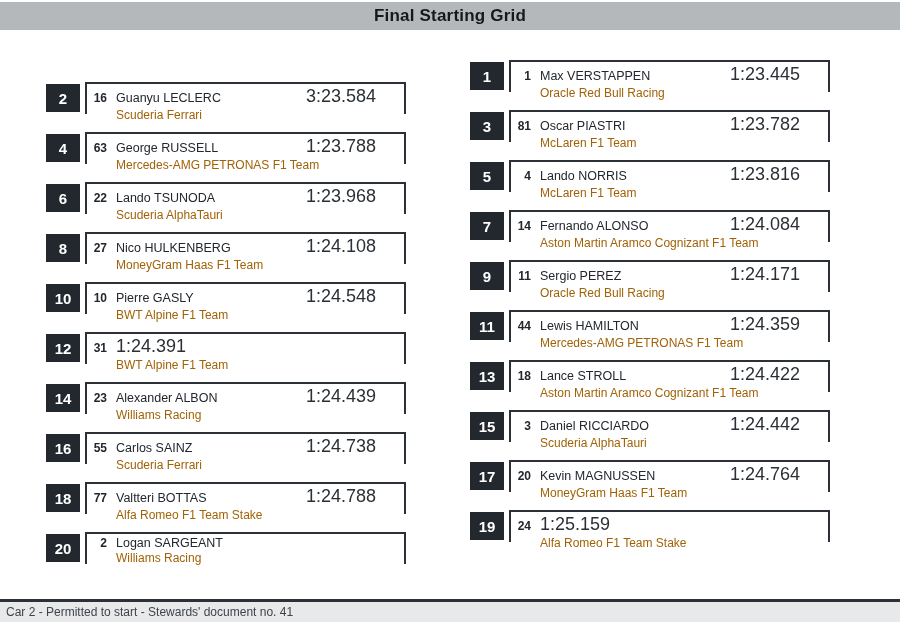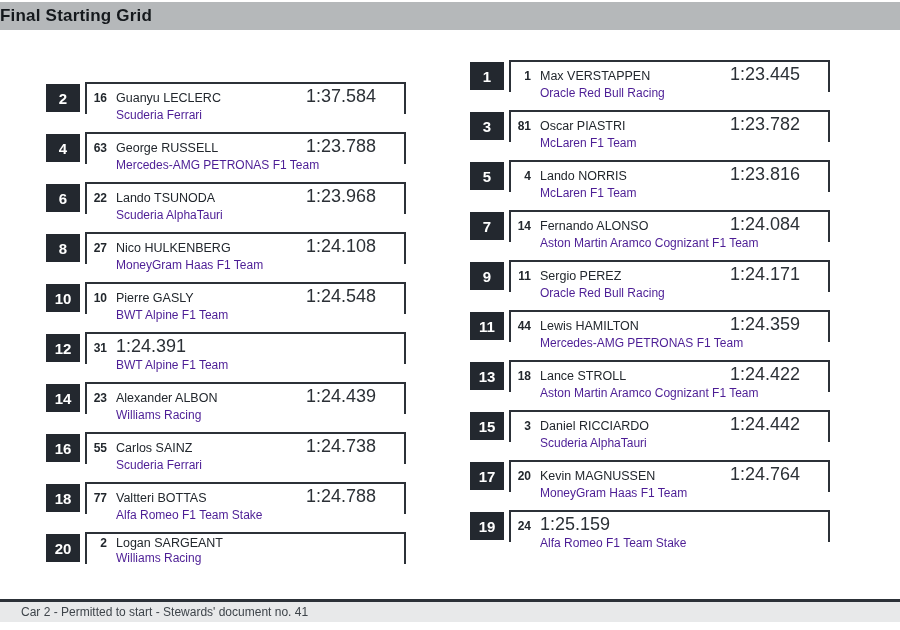--- a/index.html
+++ b/index.html
@@ -9,21 +9,21 @@
     background: #ffffff;
     font-family: "Liberation Sans", sans-serif;
     overflow: hidden;
   }
 
   
   .title-bar {
     position: absolute;
     top: 2px; left: 0; right: 0; height: 28px;
     background: #b5b8ba;
-    display: flex; align-items: center; justify-content: flex-start;
+    display: flex; align-items: center; justify-content: center;
   }
   .title-bar .title {
     font-size: 17px; font-weight: bold; color: #15191d;
     letter-spacing: 0.2px;
   }
 
   
   .col { position: absolute; width: 360px; }
   #left-column  { left: 46px;  top: 82px; }
   #right-column { left: 470px; top: 60px; }
@@ -60,57 +60,57 @@
   }
   .driver {
     flex: 1; font-weight: normal; font-size: 12.5px; color: #22272d;
     white-space: nowrap; overflow: hidden;
   }
   .time {
     font-size: 18px; color: #2b3036; margin-right: 30px; white-space: nowrap;
   }
   .team {
     margin-left: 31px; margin-top: 1px;
-    font-size: 12px; color: #4c1d95; white-space: nowrap;
+    font-size: 12px; color: #a16207; white-space: nowrap;
   }
 
   
   .notes-heading {
     position: absolute; top: 602px; left: 0; right: 0;
     text-align: center; font-weight: bold; font-size: 11px; color: #1e2328;
   }
   .notes-rule {
     position: absolute; top: 599px; left: 0; right: 0; height: 3px;
     background: #2c3138;
   }
   .note-row {
     position: absolute; top: 602px; left: 0; right: 0; height: 20px;
     background: #e8e9ea;
     display: flex; align-items: center;
-    padding-left: 21px; box-sizing: border-box;
+    padding-left: 6px; box-sizing: border-box;
     font-size: 12px; color: #3e444a;
   }
 </style>
 </head>
 <body>
 
 <div class="title-bar">
   <span class="title">Final Starting Grid</span>
 </div>
 
 <div class="col" id="left-column">
   <div class="entry">
     <div class="pos-box">
       <span>2</span>
     </div>
     <div class="entry-box">
       <div class="row1">
         <span class="car-num">16</span>
         <span class="driver">Guanyu LECLERC</span>
-        <span class="time">1:37.584</span>
+        <span class="time">3:23.584</span>
       </div>
       <div class="team">Scuderia Ferrari</div>
     </div>
   </div>
 
   <div class="entry">
     <div class="pos-box">
       <span>4</span>
     </div>
     <div class="entry-box">

